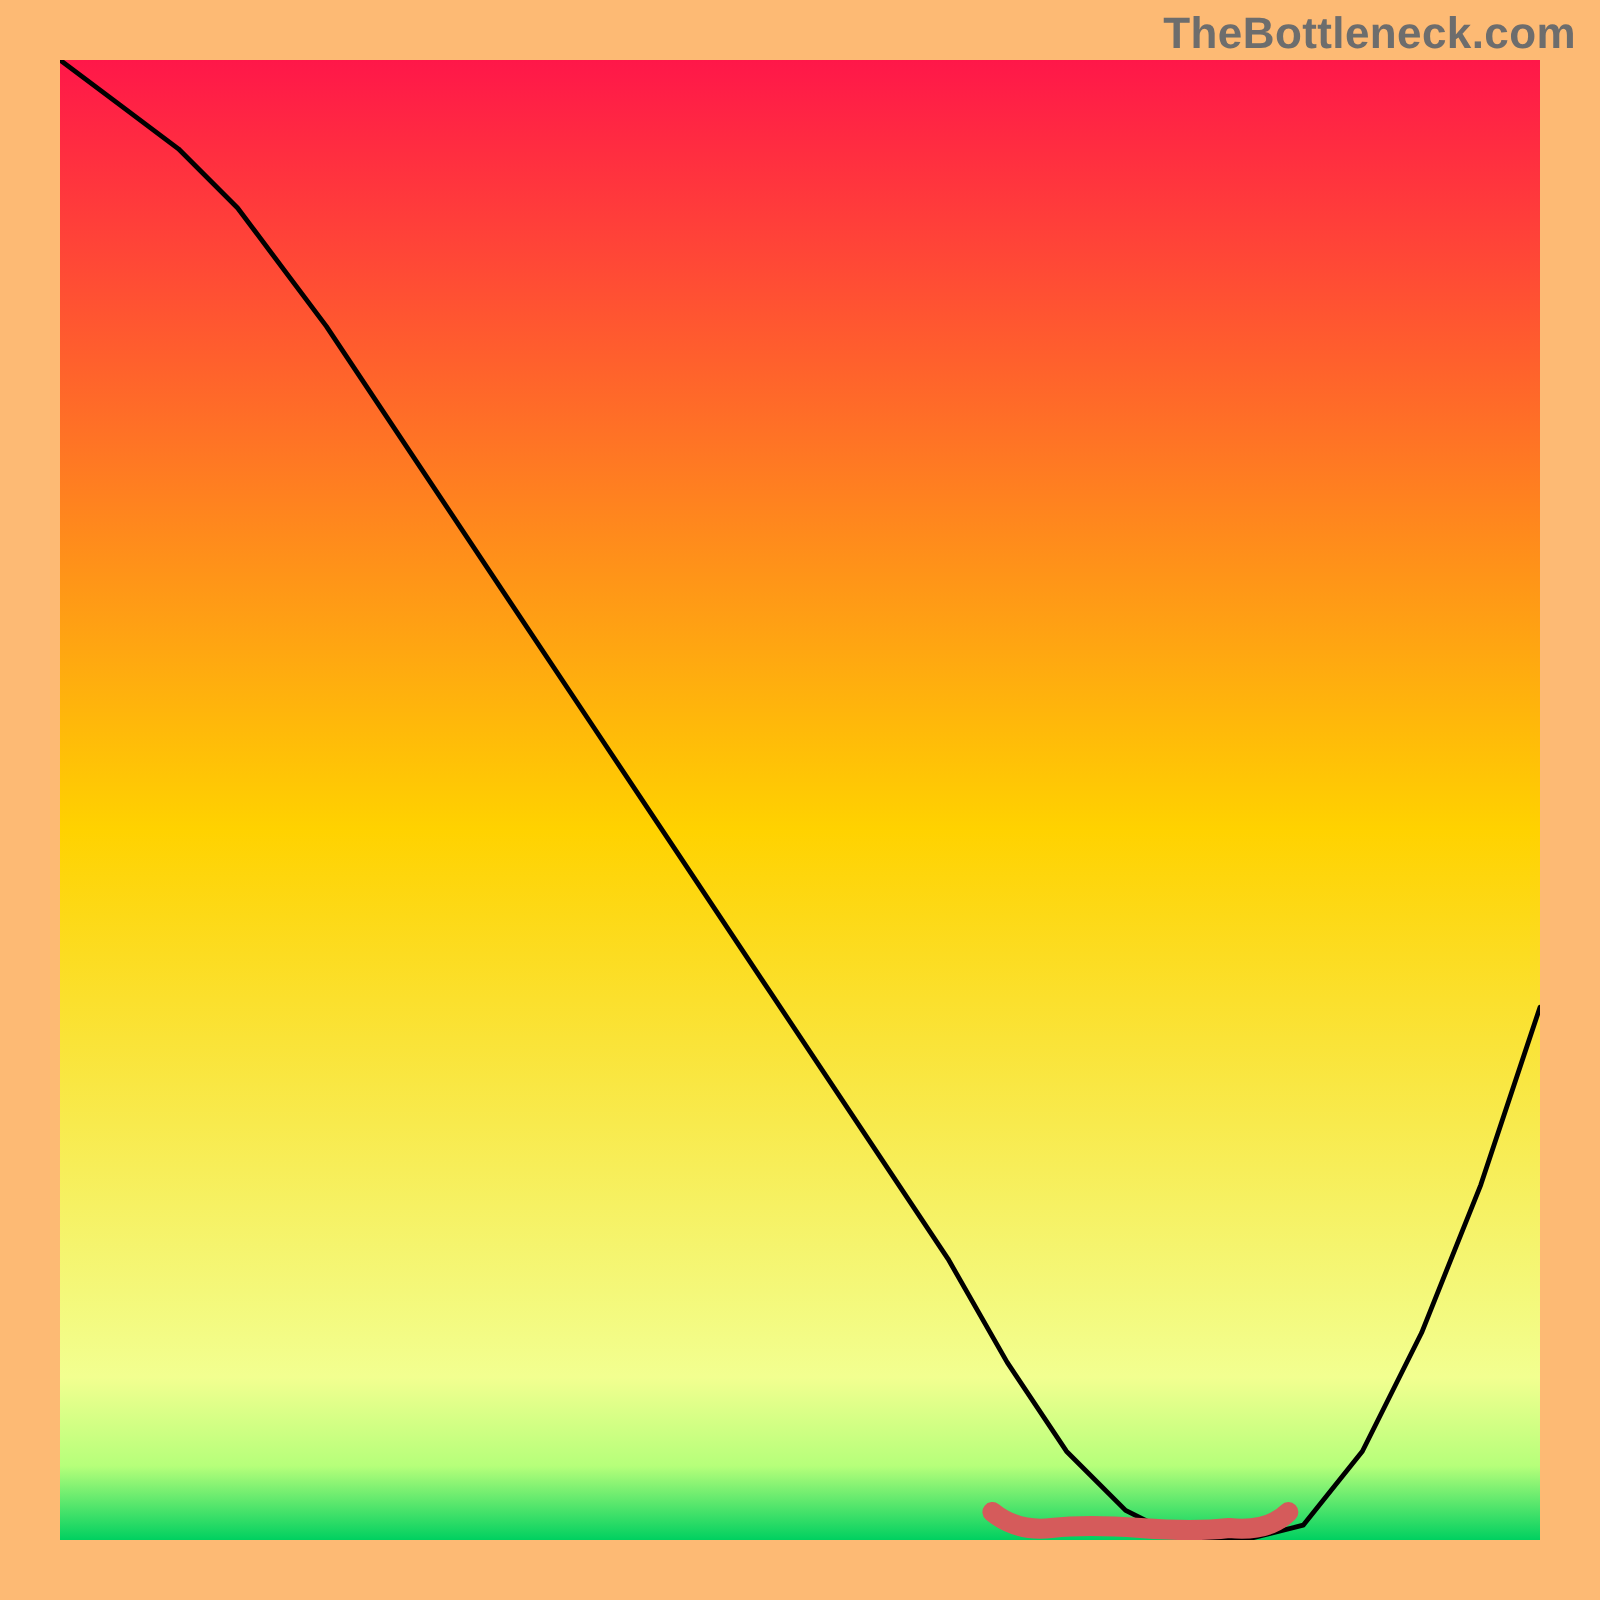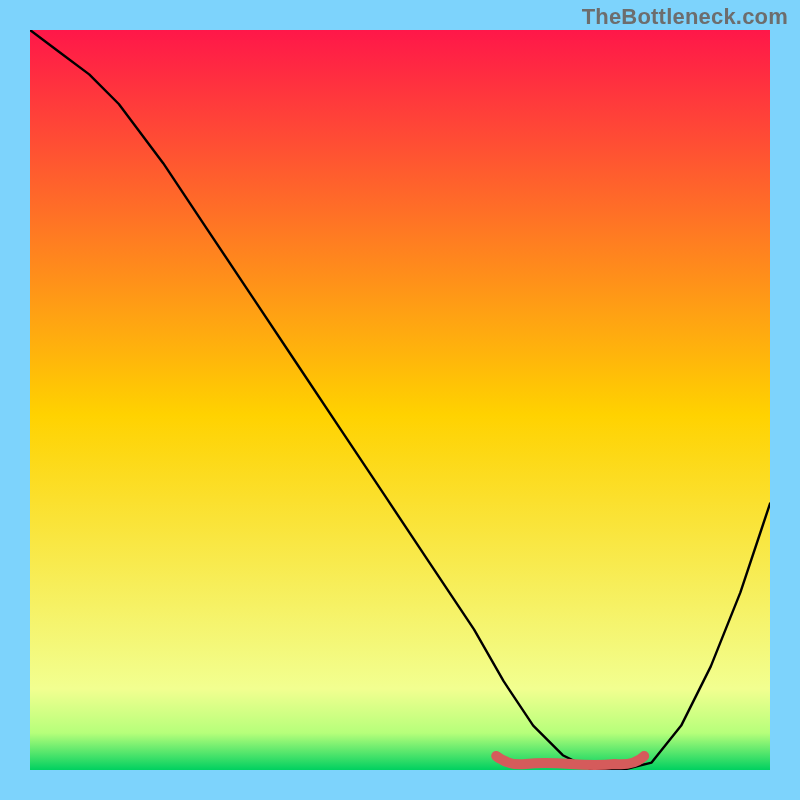--- a/index.html
+++ b/index.html
@@ -7,21 +7,21 @@
     padding: 0;
     width: 800px;
     height: 800px;
     background: #000;
     overflow: hidden;
   }
   .frame {
     position: relative;
     width: 800px;
     height: 800px;
-    background: #7dd3fc;
+    background: #fdba74;
   }
   .watermark {
     position: absolute;
     top: 4px;
     right: 12px;
     font-family: Arial, Helvetica, sans-serif;
     font-size: 22px;
     font-weight: 600;
     color: #6d6d6d;
     letter-spacing: 0.2px;

